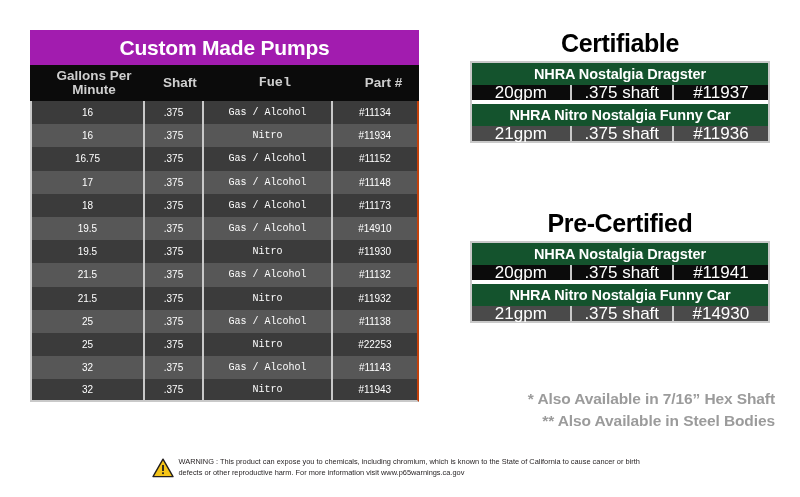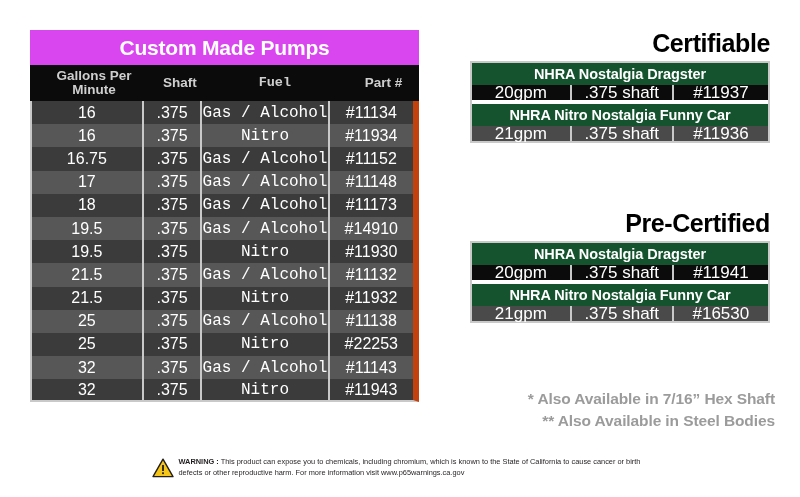--- a/index.html
+++ b/index.html
@@ -16,21 +16,21 @@
   }
 
   
   #main-table {
     position: absolute;
     left: 30px;
     top: 30px;
     width: 389px;
   }
   #main-table-title {
-    background: #d946ef;
+    background: #a21caf;
     color: #ffffff;
     text-align: center;
     font-size: 21px;
     font-weight: bold;
     letter-spacing: -0.2px;
     height: 35px;
     line-height: 35px;
   }
   #main-table-head {
     display: flex;
@@ -46,23 +46,23 @@
     justify-content: center;
     text-align: center;
     line-height: 1.05;
     box-sizing: border-box;
     padding-left: 16px;
   }
   .mt-row {
     display: flex;
     height: 23.2px;
     color: #ffffff;
-    font-size: 16px;
+    font-size: 10px;
     border-left: 2px solid #c9c9c9;
-    border-right: 6px solid #c2410c;
+    border-right: 2px solid #c2410c;
     box-sizing: border-box;
   }
   .mt-row.even { background: #3b3b3b; }
   .mt-row.odd  { background: #575757; }
   .mt-row:last-child { border-bottom: 2px solid #c9c9c9; }
   .mt-row .cell {
     display: flex;
     align-items: center;
     justify-content: center;
     text-align: center;
@@ -76,21 +76,21 @@
   .c2 { width: 15.4%; }
   .c3 { width: 33.4%; font-family: Liberation Mono, monospace; }
   .c4 { width: 22.4%; }
 
   
   .panel { position: absolute; width: 300px; left: 470px; }
   #panel-certifiable { top: 28px; }
   #panel-precertified { top: 208px; }
 
   .panel-title {
-    text-align: right;
+    text-align: center;
     font-size: 25px;
     font-weight: bold;
     color: #000000;
     letter-spacing: -0.4px;
     height: 33px;
     line-height: 31px;
   }
   .panel-table { border: 2px solid #c9c9c9; box-sizing: border-box; }
   .cat-bar {
     background: #14532d;
@@ -149,21 +149,21 @@
   }
   #warning-inner { display: flex; align-items: center; gap: 5px; }
   #warning-icon { flex: 0 0 auto; display: block; }
   #warning-text {
     font-size: 7.4px;
     color: #231f20;
     line-height: 1.45;
     font-family: "Liberation Sans", sans-serif;
     max-width: 470px;
   }
-  #warning-label { font-weight: bold; }
+  #warning-label { font-weight: normal; }
 </style>
 </head>
 <body>
 
 <div id="main-table">
   <div id="main-table-title">Custom Made Pumps</div>
 
   <div id="main-table-head">
     <div class="hcell c1">Gallons Per Minute</div>
     <div class="hcell c2">Shaft</div>
@@ -281,21 +281,21 @@
     <div class="spec-row dark">
       <div class="cell s1">20gpm</div>
       <div class="cell s2">.375 shaft</div>
       <div class="cell s3">#11941</div>
     </div>
     <div class="row-gap"></div>
     <div class="cat-bar">NHRA Nitro Nostalgia Funny Car</div>
     <div class="spec-row light">
       <div class="cell s1">21gpm</div>
       <div class="cell s2">.375 shaft</div>
-      <div class="cell s3">#16530</div>
+      <div class="cell s3">#14930</div>
     </div>
   </div>
 </div>
 
 <div id="footnotes">
   <div>* Also Available in 7/16” Hex Shaft</div>
   <div>** Also Available in Steel Bodies</div>
 </div>
 
 <div id="warning">

